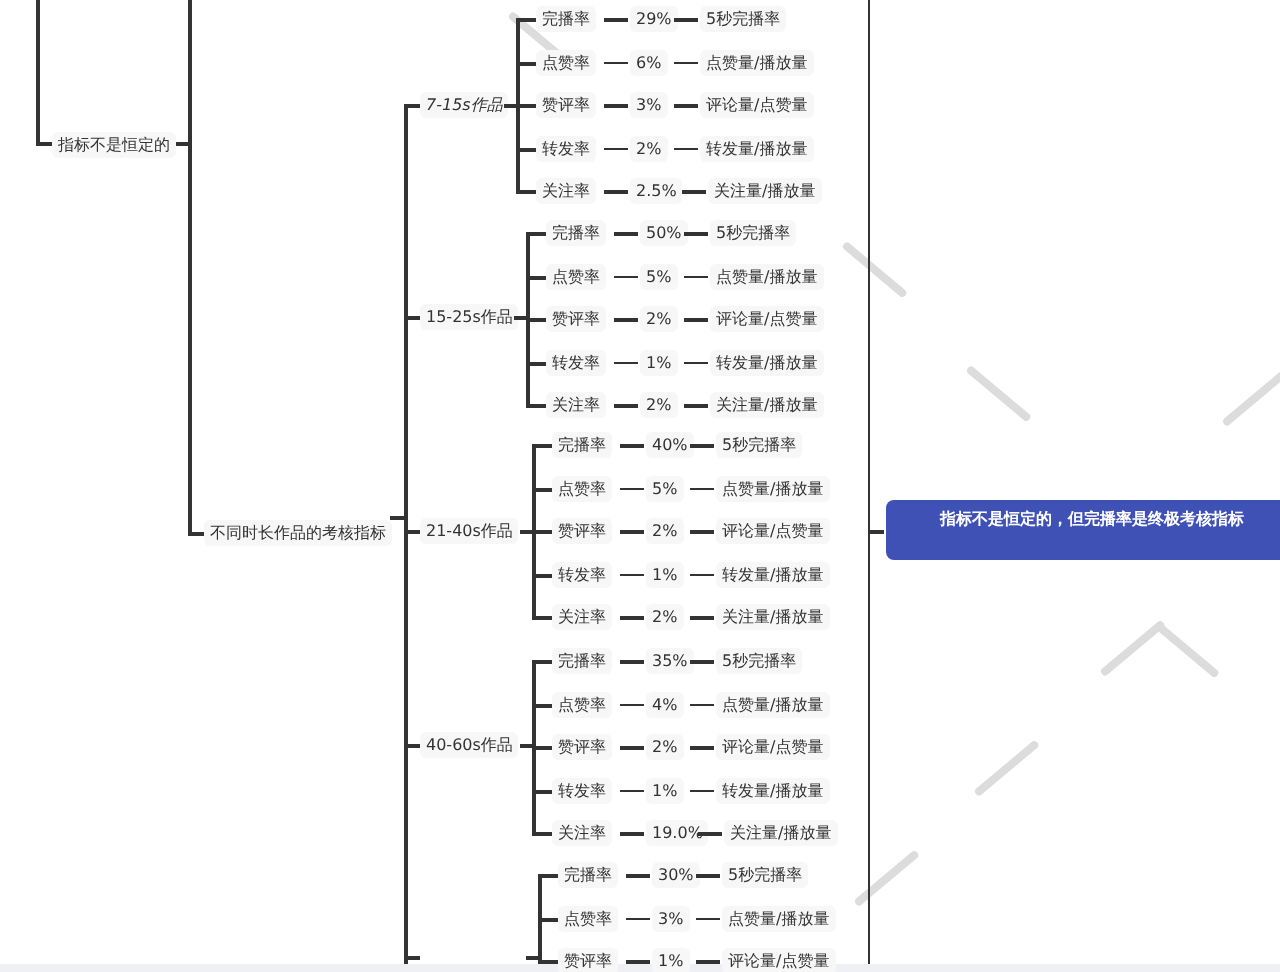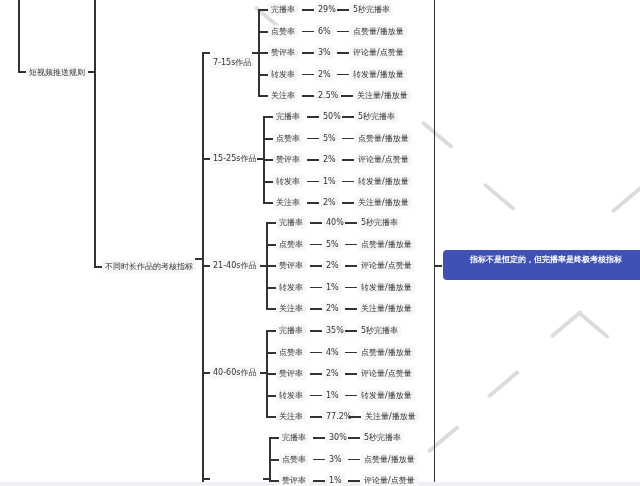--- a/index.html
+++ b/index.html
@@ -25,34 +25,34 @@
   <div class="wm" style="left:578px;top:310px;width:40px;transform:rotate(40deg);"></div>
   <div class="wm" style="left:488px;top:395px;width:40px;transform:rotate(-40deg);"></div>
   <div class="wm" style="left:428px;top:450px;width:40px;transform:rotate(-40deg);"></div>
 
   <div class="line" style="left:18px;top:0;width:2px;height:72px;"></div>
   <div class="line" style="left:18px;top:71px;width:8px;height:2px;"></div>
   <div class="line" style="left:94px;top:0;width:2px;height:268px;"></div>
   <div class="line" style="left:86px;top:71px;width:9px;height:2px;"></div>
   <div class="line" style="left:94px;top:266px;width:8px;height:2px;"></div>
 
-  <div class="node" style="left:26px;top:66px;">短视频推送规则</div>
+  <div class="node" style="left:26px;top:66px;">指标不是恒定的</div>
   <div class="node" style="left:102px;top:260px;">不同时长作品的考核指标</div>
 
   <div class="line" style="left:195px;top:258px;width:8px;height:2px;"></div>
   <div class="line" style="left:202px;top:52px;width:2px;height:434px;"></div>
 
   <div style="position:absolute;left:426px;top:0;width:8px;height:486px;border-right:1.5px solid #333;border-radius:0 0 0 0;"></div>
   <div class="line" style="left:434px;top:265px;width:8px;height:1.5px;"></div>
 
   <div class="summary">指标不是恒定的，但完播率是终极考核指标</div>
 
   <div class="bottom-bar"></div>
 <div class="line" style="left:202px;top:52px;width:8px;height:2px;"></div>
-    <div class="node" style="left:210px;top:56px;">7-15s作品</div>
+    <div class="node" style="left:210px;top:46px;font-style:italic;">7-15s作品</div>
     <div class="line" style="left:252px;top:52px;width:7px;height:2px;"></div>
     <div class="line" style="left:258px;top:9px;width:2px;height:86px;"></div>
     <div class="line" style="left:258px;top:9px;width:10px;height:2px;"></div>
     <div class="node" style="left:268px;top:3px;">完播率</div>
     <div class="line" style="left:302px;top:9px;width:12px;height:1.5px;"></div>
     <div class="node" style="left:315px;top:3px;">29%</div>
     <div class="line" style="left:337px;top:9px;width:12px;height:1.5px;"></div>
     <div class="node" style="left:350px;top:3px;">5秒完播率</div>
     <div class="line" style="left:258px;top:30.5px;width:10px;height:2px;"></div>
     <div class="node" style="left:268px;top:24.5px;">点赞率</div>
@@ -170,21 +170,21 @@
     <div class="node" style="left:358px;top:367px;">评论量/点赞量</div>
     <div class="line" style="left:266px;top:394.5px;width:10px;height:2px;"></div>
     <div class="node" style="left:276px;top:388.5px;">转发率</div>
     <div class="line" style="left:310px;top:394.5px;width:12px;height:1.5px;"></div>
     <div class="node" style="left:323px;top:388.5px;">1%</div>
     <div class="line" style="left:345px;top:394.5px;width:12px;height:1.5px;"></div>
     <div class="node" style="left:358px;top:388.5px;">转发量/播放量</div>
     <div class="line" style="left:266px;top:416px;width:10px;height:2px;"></div>
     <div class="node" style="left:276px;top:410px;">关注率</div>
     <div class="line" style="left:310px;top:416px;width:12px;height:1.5px;"></div>
-    <div class="node" style="left:323px;top:410px;">77.2%</div>
+    <div class="node" style="left:323px;top:410px;">19.0%</div>
     <div class="line" style="left:349px;top:416px;width:12px;height:1.5px;"></div>
     <div class="node" style="left:362px;top:410px;">关注量/播放量</div>
     <div class="line" style="left:202px;top:478px;width:8px;height:2px;"></div>
     <div class="node" style="left:210px;top:495px;margin-top:16px;">60-120s作品</div>
     <div class="line" style="left:263px;top:478px;width:7px;height:2px;"></div>
     <div class="line" style="left:269px;top:437px;width:2px;height:43px;"></div>
     <div class="line" style="left:269px;top:437px;width:10px;height:2px;"></div>
     <div class="node" style="left:279px;top:431px;">完播率</div>
     <div class="line" style="left:313px;top:437px;width:12px;height:1.5px;"></div>
     <div class="node" style="left:326px;top:431px;">30%</div>

